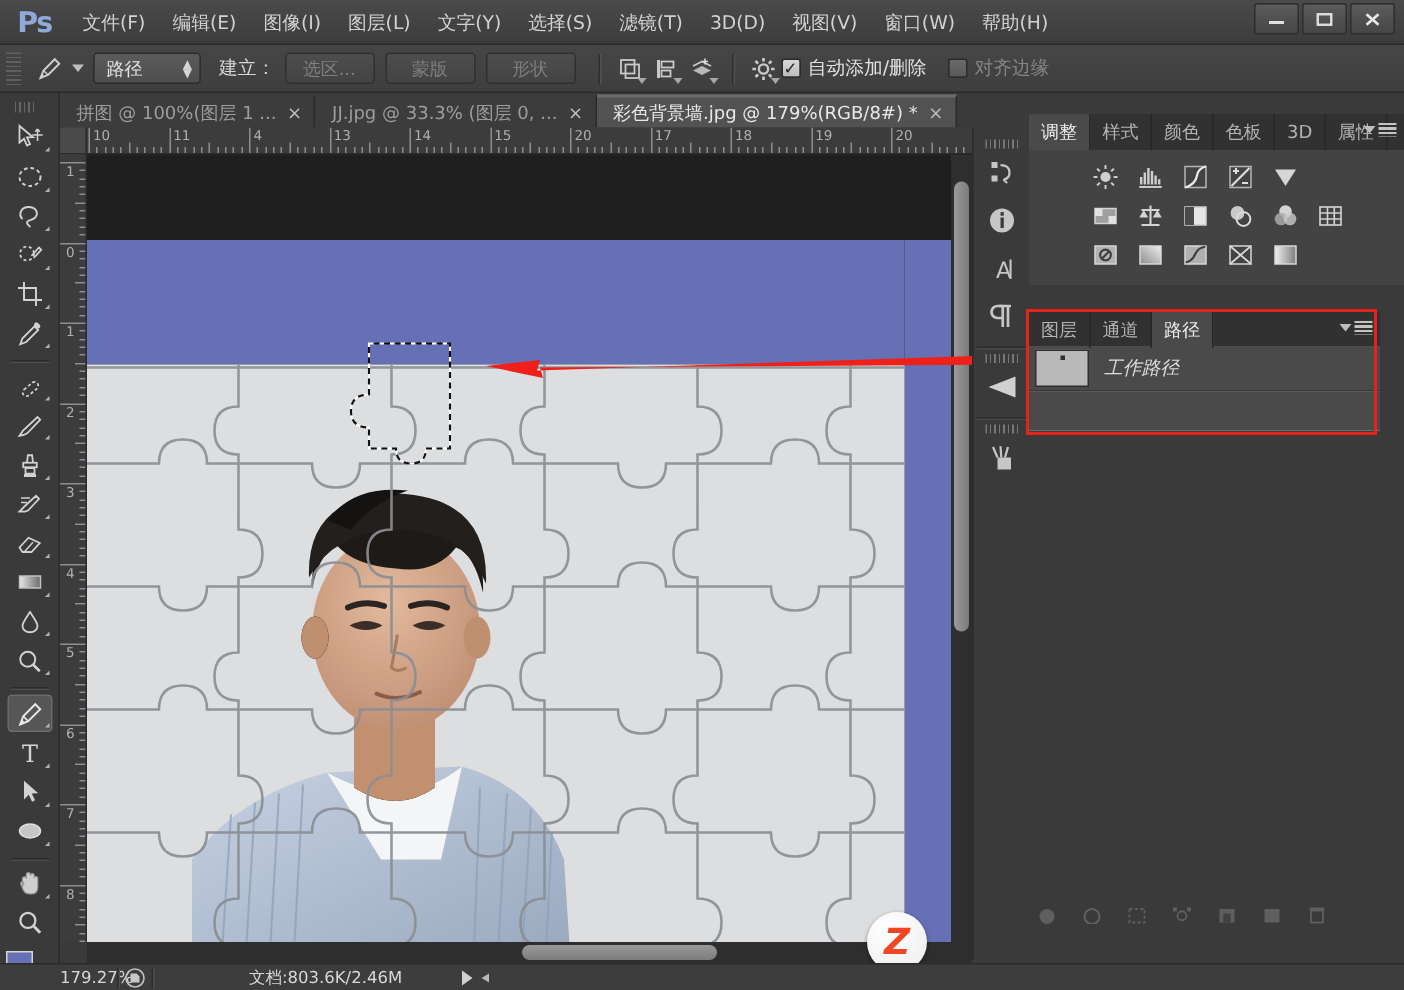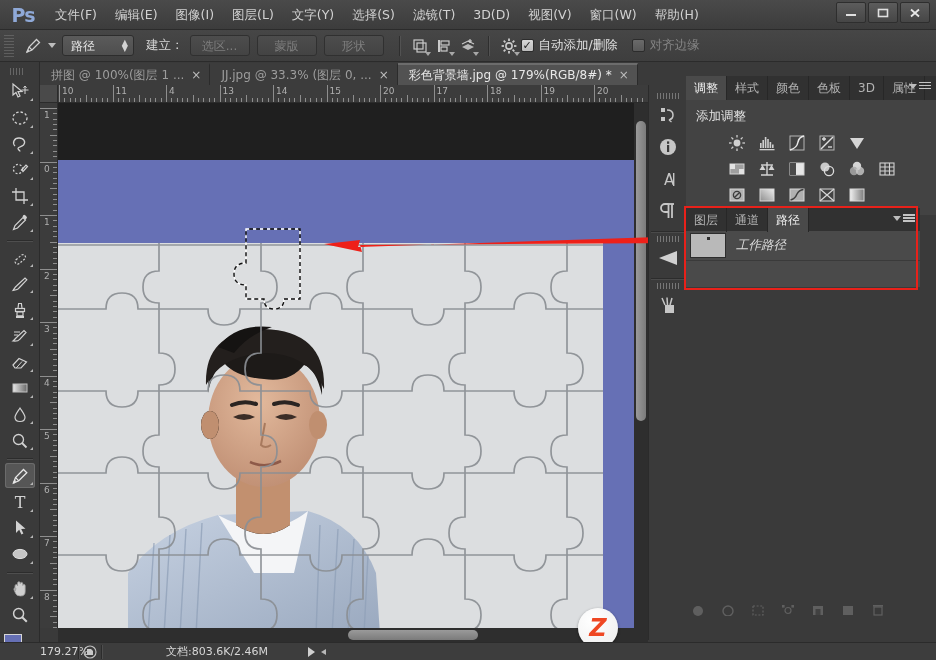--- a/index.html
+++ b/index.html
@@ -873,21 +873,20 @@
       <div class="ptab">3D</div>
       <div class="ptab">属性</div>
       <div class="ptabs-fill"></div>
       <div class="pmenu">
         <span class="tri"></span>
         <span class="bars"></span>
       </div>
     </div>
 
     <div class="pbody">
-      <div class="pbody-title">添加调整</div>
       <div class="adj-grid">
         <div class="adj-row">
           <div class="adj-ico">
             <svg width="18" height="18" viewBox="0 0 18 18">
                 <circle cx="9" cy="9" r="3.4" fill="#cfcfcf"></circle>
                 <g stroke="#cfcfcf" stroke-width="1.3">
                   <path d="M9 1 V3.6"></path>
                   <path d="M9 14.4 V17"></path>
                   <path d="M1 9 H3.6"></path>
                   <path d="M14.4 9 H17"></path>

